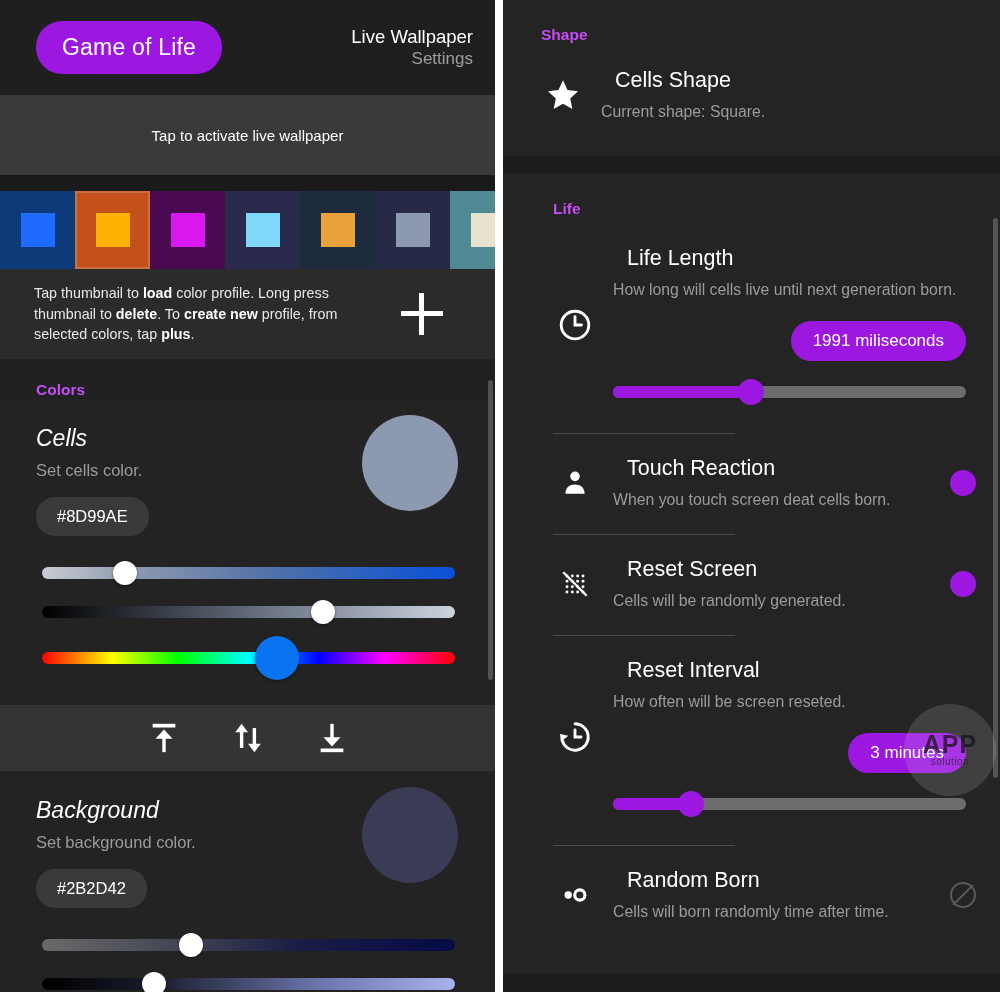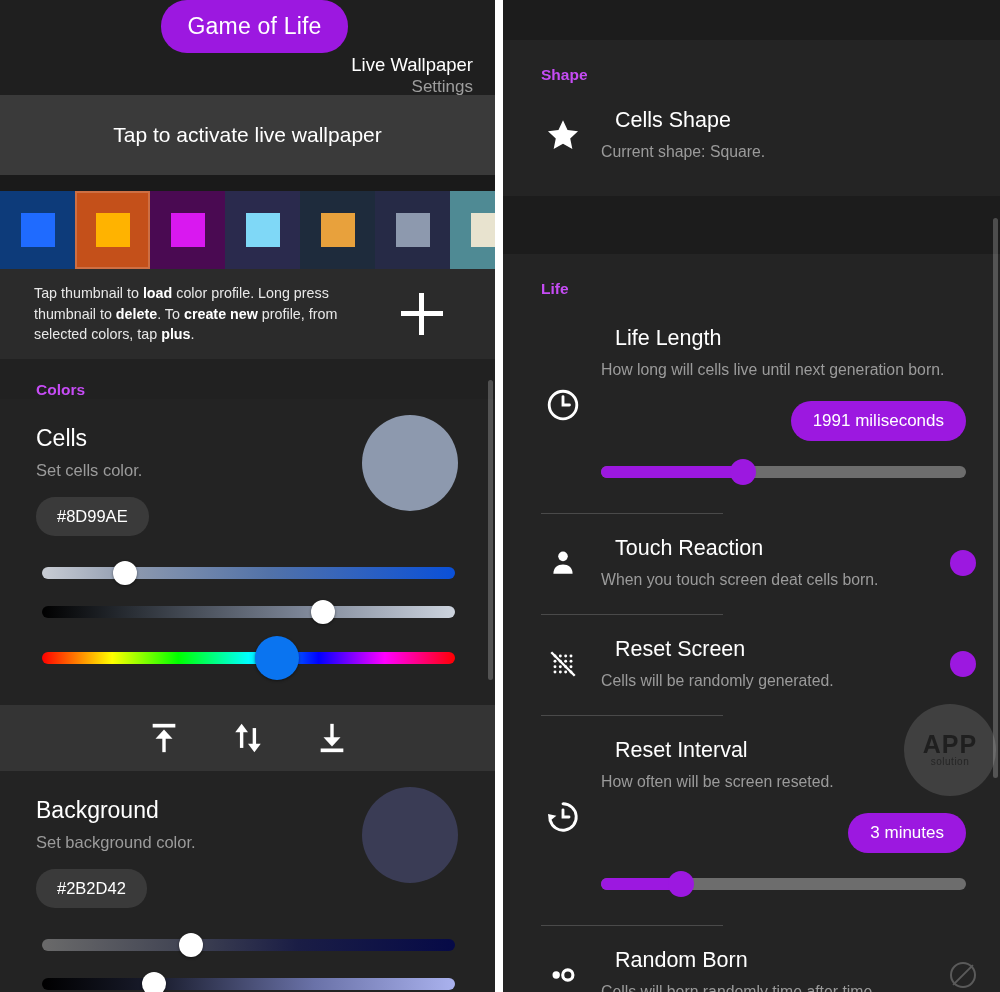--- a/index.html
+++ b/index.html
@@ -17,21 +17,20 @@
     background: #212121;
     position: relative;
     overflow: hidden;
   }
   .appbar {
     height: 95px;
     background: #1f1f1f;
     display: flex; align-items: center;
     padding: 0 22px 0 36px;
     position: relative;
-    flex-direction: column;
   }
   .pill-title {
     background: #9c18e0;
     color: #ffffff;
     font-size: 23px;
     padding: 13px 26px;
     border-radius: 26px;
     letter-spacing: .2px;
   }
   .appbar-right {
@@ -39,21 +38,21 @@
     text-align: right;
     line-height: 1.25;
   }
   .appbar-right .l1 { color: #ffffff; font-size: 18.5px; }
   .appbar-right .l2 { color: #9e9e9e; font-size: 17px; }
 
   .activate-bar {
     height: 80px;
     background: #3a3a3a;
     display: flex; align-items: center; justify-content: center;
-    color: #ffffff; font-size: 21px;
+    color: #ffffff; font-size: 15px;
   }
   .dark-gap { height: 16px; background: #1a1a1a; }
 
   .thumbs {
     display: flex; height: 78px; width: 100%;
     overflow: hidden;
   }
   .thumb {
     width: 75px; height: 78px; flex: 0 0 75px;
     display: flex; align-items: center; justify-content: center;
@@ -81,21 +80,21 @@
   }
   .plus-btn::before { left: 0; top: 18px; width: 42px; height: 5px; }
   .plus-btn::after { top: 0; left: 18px; width: 5px; height: 42px; }
 
   .section-label {
     color: #c64cf5; font-size: 15.5px; font-weight: bold;
     padding: 22px 0 0 36px;
   }
   .color-block { background: #232323; padding-bottom: 16px; position: relative; }
   .color-head { padding: 26px 0 0 36px; position: relative; }
-  .color-title { color: #ffffff; font-size: 23px; }
+  .color-title { color: #ffffff; font-size: 23px; font-style: italic; }
   .color-sub { color: #9b9b9b; font-size: 16.5px; margin-top: 9px; }
   .hexchip {
     display: inline-block; margin-top: 17px;
     background: #3a3a3a; color: #ffffff;
     font-size: 16.5px; padding: 10px 21px; border-radius: 19px;
   }
   .swatch-circle {
     position: absolute; right: 37px; top: 16px;
     width: 96px; height: 96px; border-radius: 50%;
   }
@@ -132,21 +131,20 @@
 
   
   .panel-right {
     width: 497px; height: 992px;
     background: #1c1c1c;
     position: relative; overflow: hidden;
   }
   .rsection-label {
     color: #c64cf5; font-size: 15.5px; font-weight: bold;
     padding: 26px 0 0 38px;
-    margin-top: 40px;
   }
   .rcard { background: #242424; }
   .rrow {
     display: flex; align-items: flex-start;
     padding: 18px 24px 20px 38px;
     position: relative;
   }
   .ricon {
     width: 44px; flex: 0 0 44px;
     display: flex; align-items: center; justify-content: center;
@@ -340,21 +338,21 @@
         </div>
         <div class="rbody">
           <div class="rtitle">Cells Shape</div>
           <div class="rsub">Current shape: Square.</div>
         </div>
       </div>
     </div>
 
     <div style="height:18px;background:#1c1c1c;"></div>
 
-    <div class="rcard" style="min-height:800px;">
+    <div class="rcard" style="min-height:800px;padding-left:12px;">
       <div class="rsection-label">Life</div>
 
       <div class="rrow clearfix" style="padding-top:28px;padding-bottom:6px;">
         <div class="ricon">
           <svg width="36" height="36" viewBox="0 0 24 24">
             <circle cx="12" cy="12" r="9.2" fill="none" stroke="#fff" stroke-width="1.9"></circle>
             <path d="M12 6.4 V12 H16.3" fill="none" stroke="#fff" stroke-width="1.9" stroke-linecap="round"></path>
           </svg>
         </div>
         <div class="rbody">

